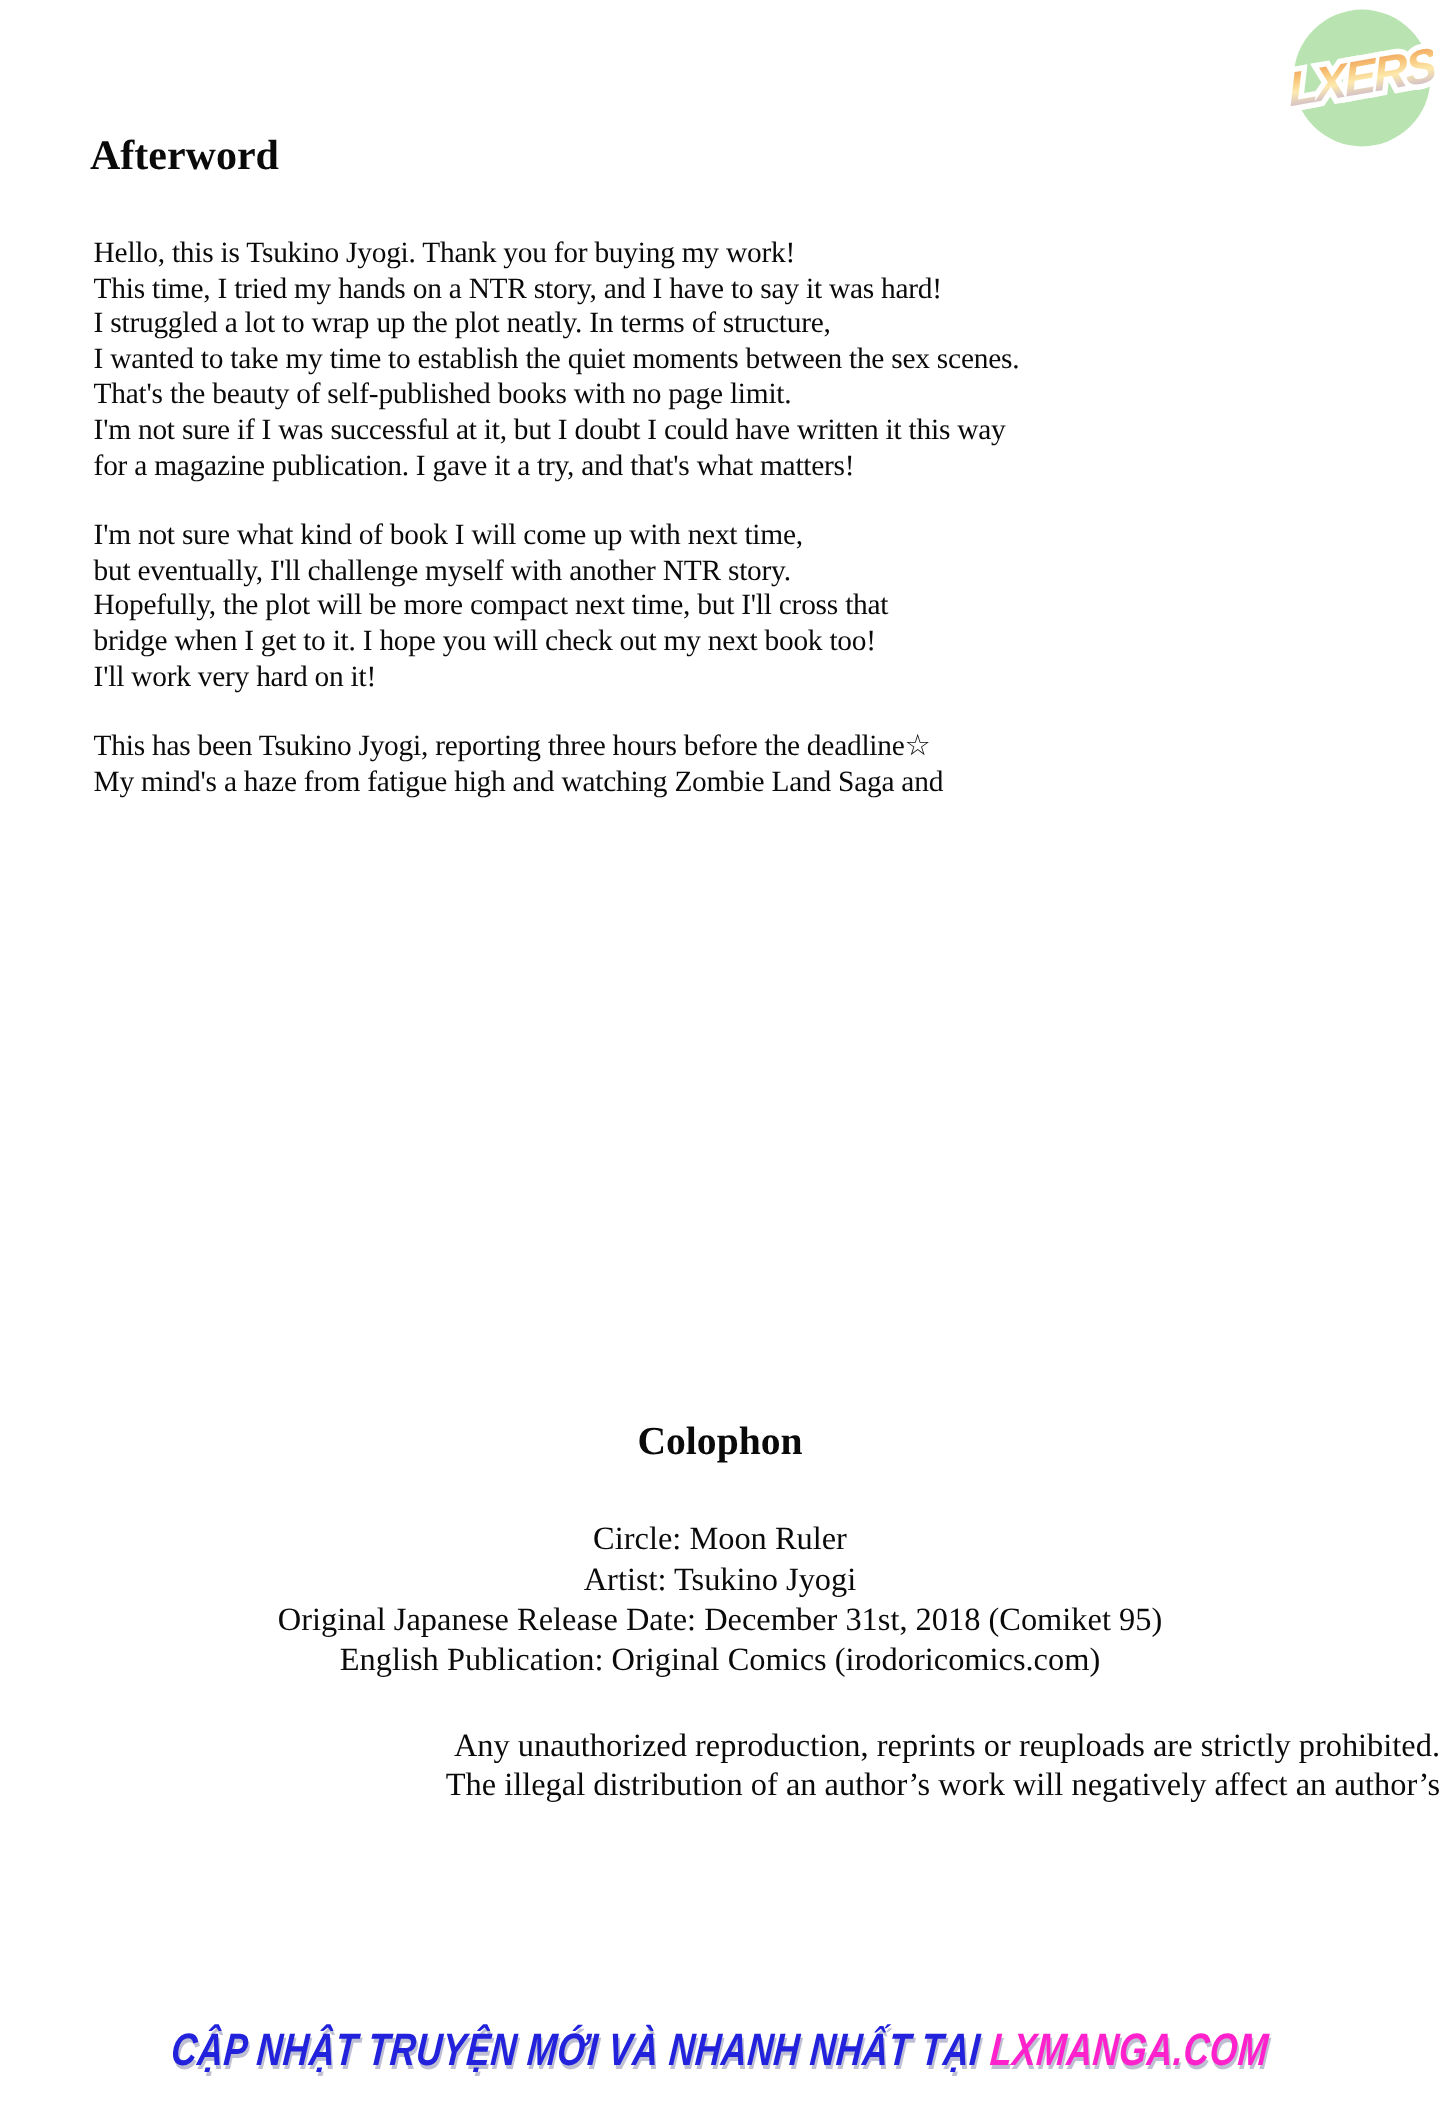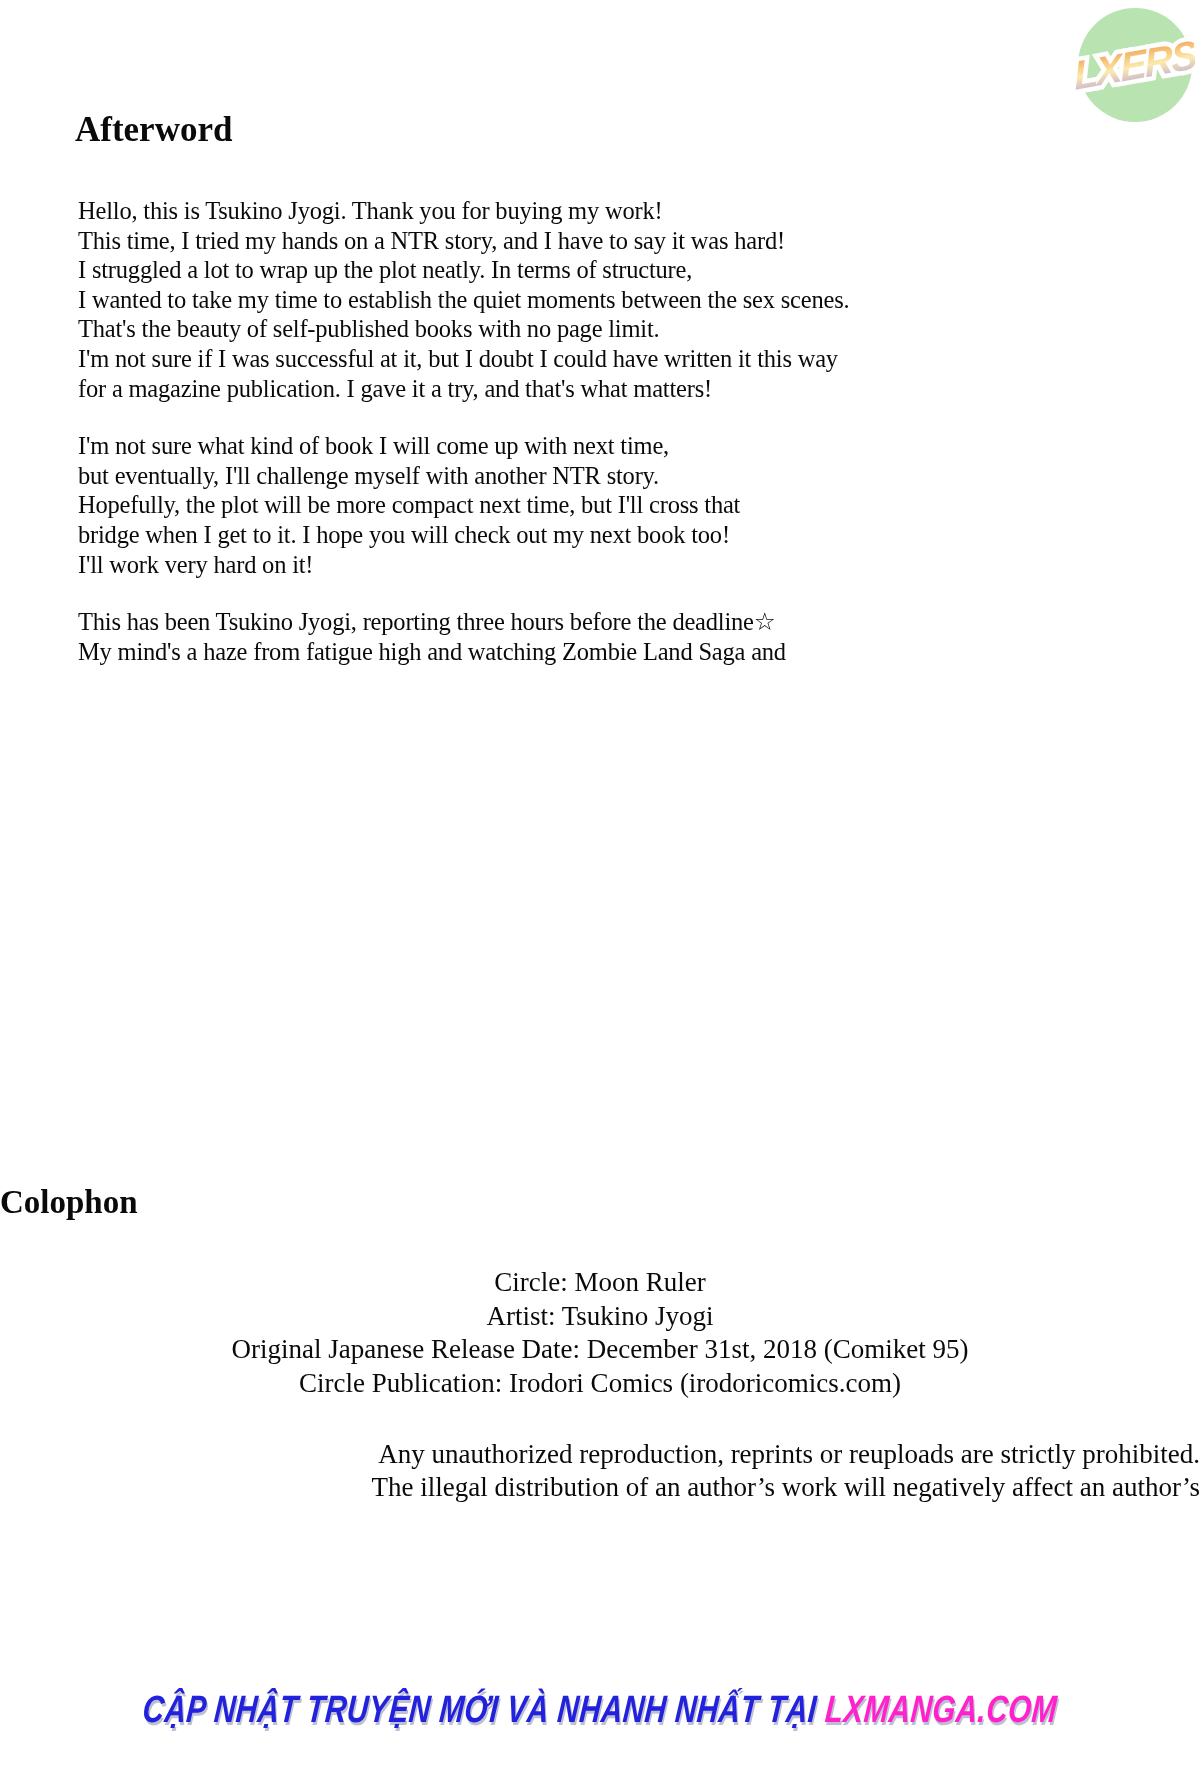--- a/index.html
+++ b/index.html
@@ -71,21 +71,21 @@
   }
   .afterword-body .para + .para { margin-top: 28px; }
   .text-line { display: block; white-space: nowrap; }
 
   
   .colophon-title {
     position: absolute;
     left: 0;
     top: 1184px;
     width: 100%;
-    text-align: left;
+    text-align: center;
     font-size: 33px;
     font-weight: bold;
   }
   .colophon-lines {
     position: absolute;
     left: 0;
     top: 1266px;
     width: 100%;
     text-align: center;
     font-size: 27px;
@@ -160,21 +160,21 @@
       <span class="text-line">My mind's a haze from fatigue high and watching Zombie Land Saga and</span>
     </div>
   </div>
 
   <h2 class="colophon-title">Colophon</h2>
 
   <div class="colophon-lines">
     <span class="text-line">Circle: Moon Ruler</span>
     <span class="text-line">Artist: Tsukino Jyogi</span>
     <span class="text-line">Original Japanese Release Date: December 31st, 2018 (Comiket 95)</span>
-    <span class="text-line">Circle Publication: Irodori Comics (irodoricomics.com)</span>
+    <span class="text-line">English Publication: Original Comics (irodoricomics.com)</span>
   </div>
 
   <div class="legal-lines">
     <span class="text-line">Any unauthorized reproduction, reprints or reuploads are strictly prohibited.</span>
     <span class="text-line">The illegal distribution of an author’s work will negatively affect an author’s</span>
   </div>
 
   <div class="footer">
     <div class="footer-inner">
       <span class="footer-text" style="color: rgb(34, 34, 221);">CẬP NHẬT TRUYỆN MỚI VÀ NHANH NHẤT TẠI </span><a class="footer-link" href="#" style="color: rgb(255, 34, 204);">LXMANGA.COM</a>

